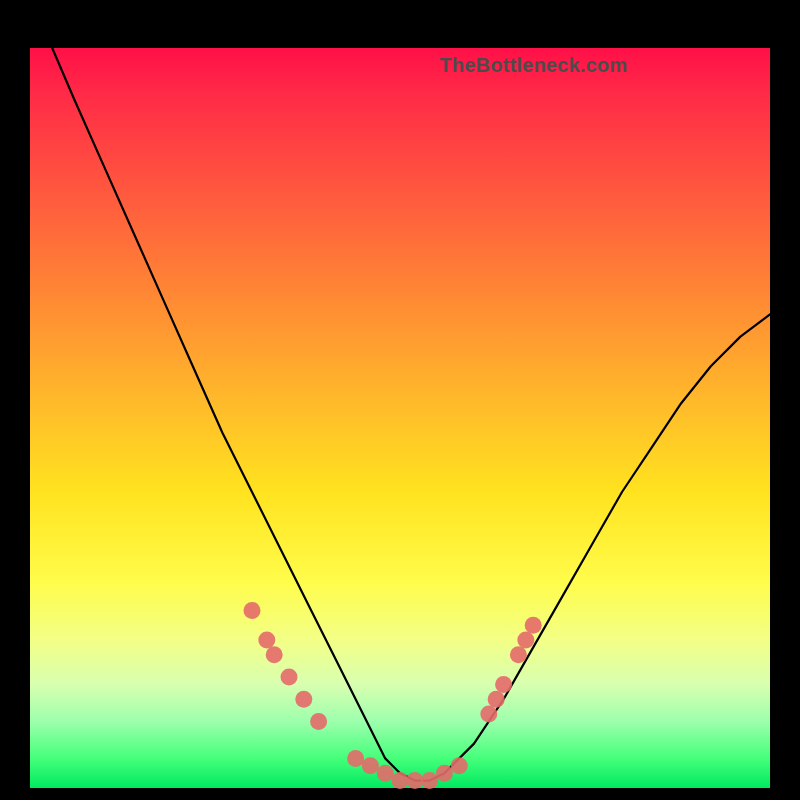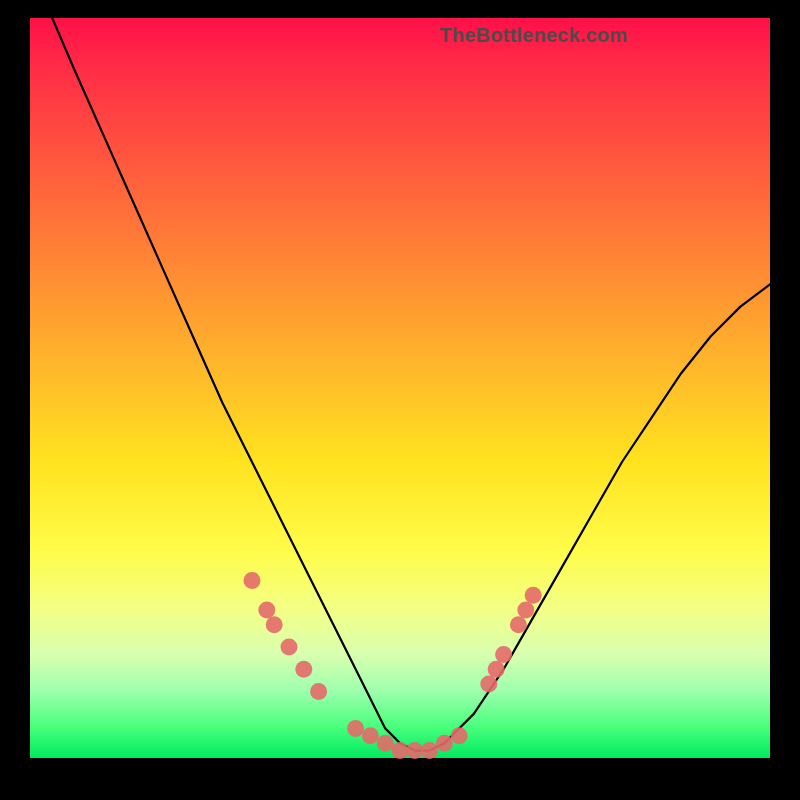--- a/index.html
+++ b/index.html
@@ -7,21 +7,21 @@
     padding: 0;
     width: 800px;
     height: 800px;
     background: #000;
     overflow: hidden;
     font-family: Arial, Helvetica, sans-serif;
   }
   .frame {
     position: absolute;
     left: 30px;
-    top: 18px;
+    top: 48px;
     width: 612px;
     height: 740px;
     background: #fef9c3;
   }
   .plot {
     position: absolute;
     left: 0;
     top: 0;
     width: 740px;
     height: 740px;

